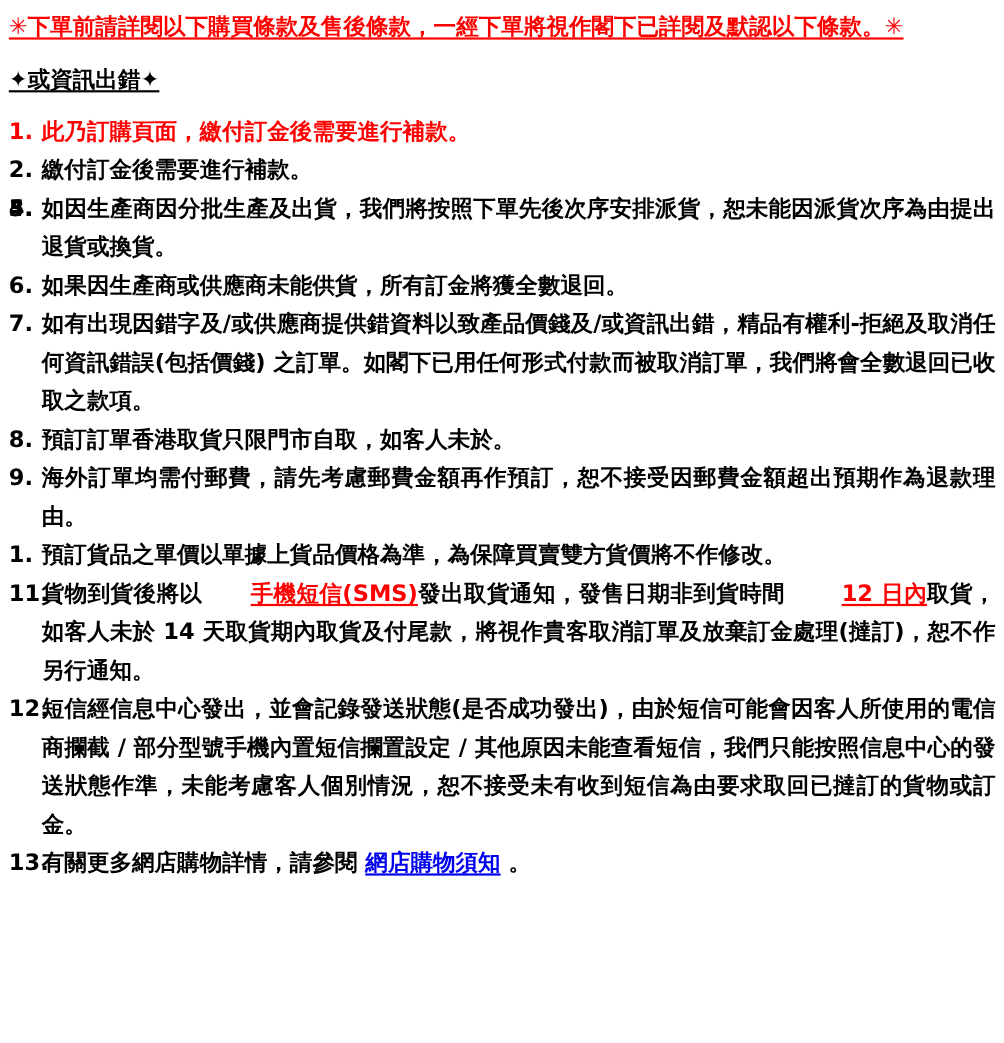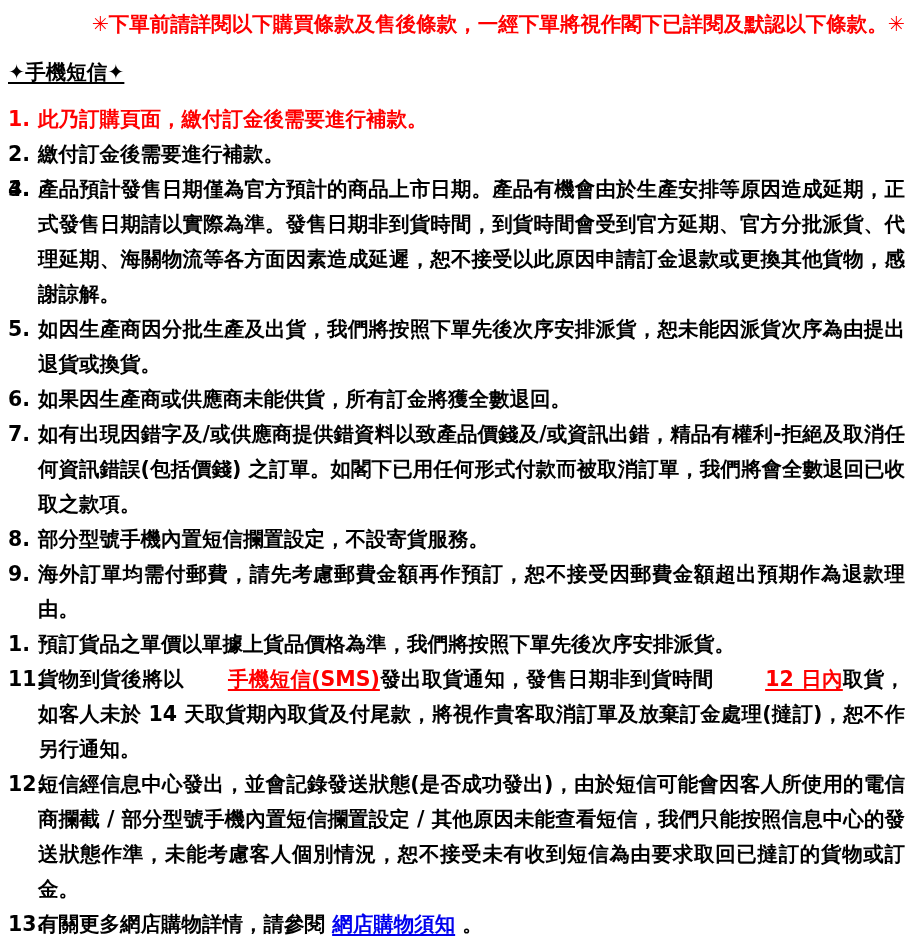--- a/index.html
+++ b/index.html
@@ -17,24 +17,24 @@
     line-height: 35px;
     color: #000000;
   }
   .page {
     box-sizing: border-box;
     width: 913px;
     padding: 7px 8px 8px 8px;
   }
   .warning {
     color: var(--red, #ff0000);
+    text-decoration: underline;
     text-decoration-thickness: 2px;
     text-underline-offset: 3px;
     margin: 0 0 13px 0;
-    text-align: right;
   }
   .section-title {
     color: #000000;
     text-decoration: underline;
     text-decoration-thickness: 2px;
     text-underline-offset: 3px;
     margin: 0 0 12px 0;
   }
   .terms-list {
     margin: 0;
@@ -71,31 +71,31 @@
     cursor: pointer;
   }
 </style>
 </head>
 <body>
 
 <div class="page">
 
   <p class="warning">✳下單前請詳閱以下購買條款及售後條款，一經下單將視作閣下已詳閱及默認以下條款。✳</p>
 
-  <p class="section-title">✦手機短信✦</p>
+  <p class="section-title">✦或資訊出錯✦</p>
 
   <ol class="terms-list" id="terms-list">
       <li class="term-item red"><span class="term-num">1.</span><span class="term-text">此乃訂購頁面，繳付訂金後需要進行補款。</span></li>
       <li class="term-item"><span class="term-num">2.</span><span class="term-text">繳付訂金後需要進行補款。</span></li>
       <li class="term-item"><span class="term-num">3.</span></li>
-      <li class="term-item"><span class="term-num">4.</span><span class="term-text">產品預計發售日期僅為官方預計的商品上市日期。產品有機會由於生產安排等原因造成延期，正式發售日期請以實際為準。發售日期非到貨時間，到貨時間會受到官方延期、官方分批派貨、代理延期、海關物流等各方面因素造成延遲，恕不接受以此原因申請訂金退款或更換其他貨物，感謝諒解。</span></li>
+      <li class="term-item"><span class="term-num">4.</span></li>
       <li class="term-item"><span class="term-num">5.</span><span class="term-text">如因生產商因分批生產及出貨，我們將按照下單先後次序安排派貨，恕未能因派貨次序為由提出退貨或換貨。</span></li>
       <li class="term-item"><span class="term-num">6.</span><span class="term-text">如果因生產商或供應商未能供貨，所有訂金將獲全數退回。</span></li>
       <li class="term-item"><span class="term-num">7.</span><span class="term-text">如有出現因錯字及/或供應商提供錯資料以致產品價錢及/或資訊出錯，精品有權利-拒絕及取消任何資訊錯誤(包括價錢) 之訂單。如閣下已用任何形式付款而被取消訂單，我們將會全數退回已收取之款項。</span></li>
-      <li class="term-item"><span class="term-num">8.</span><span class="term-text">部分型號手機內置短信攔置設定，不設寄貨服務。</span></li>
+      <li class="term-item"><span class="term-num">8.</span><span class="term-text">預訂訂單香港取貨只限門市自取，如客人未於。</span></li>
       <li class="term-item"><span class="term-num">9.</span><span class="term-text">海外訂單均需付郵費，請先考慮郵費金額再作預訂，恕不接受因郵費金額超出預期作為退款理由。</span></li>
-      <li class="term-item"><span class="term-num">1.</span><span class="term-text">預訂貨品之單價以單據上貨品價格為準，我們將按照下單先後次序安排派貨。</span></li>
+      <li class="term-item"><span class="term-num">1.</span><span class="term-text">預訂貨品之單價以單據上貨品價格為準，為保障買賣雙方貨價將不作修改。</span></li>
       <li class="term-item"><span class="term-num">11.</span><span class="term-text">貨物到貨後將以</span><span class="hl-red">手機短信(SMS)</span><span class="term-text">發出取貨通知，發售日期非到貨時間 </span><span class="hl-red">12 日內</span><span class="term-text">取貨，如客人未於 14 天取貨期內取貨及付尾款，將視作貴客取消訂單及放棄訂金處理(撻訂)，恕不作另行通知。</span></li>
       <li class="term-item"><span class="term-num">12.</span><span class="term-text">短信經信息中心發出，並會記錄發送狀態(是否成功發出)，由於短信可能會因客人所使用的電信商攔截 / 部分型號手機內置短信攔置設定 / 其他原因未能查看短信，我們只能按照信息中心的發送狀態作準，未能考慮客人個別情況，恕不接受未有收到短信為由要求取回已撻訂的貨物或訂金。</span></li>
       <li class="term-item"><span class="term-num">13.</span><span class="term-text">有關更多網店購物詳情，請參閱 </span><a class="link">網店購物須知</a><span class="term-text"> 。</span></li>
     </ol>
 
 </div>
 
 </body></html>

